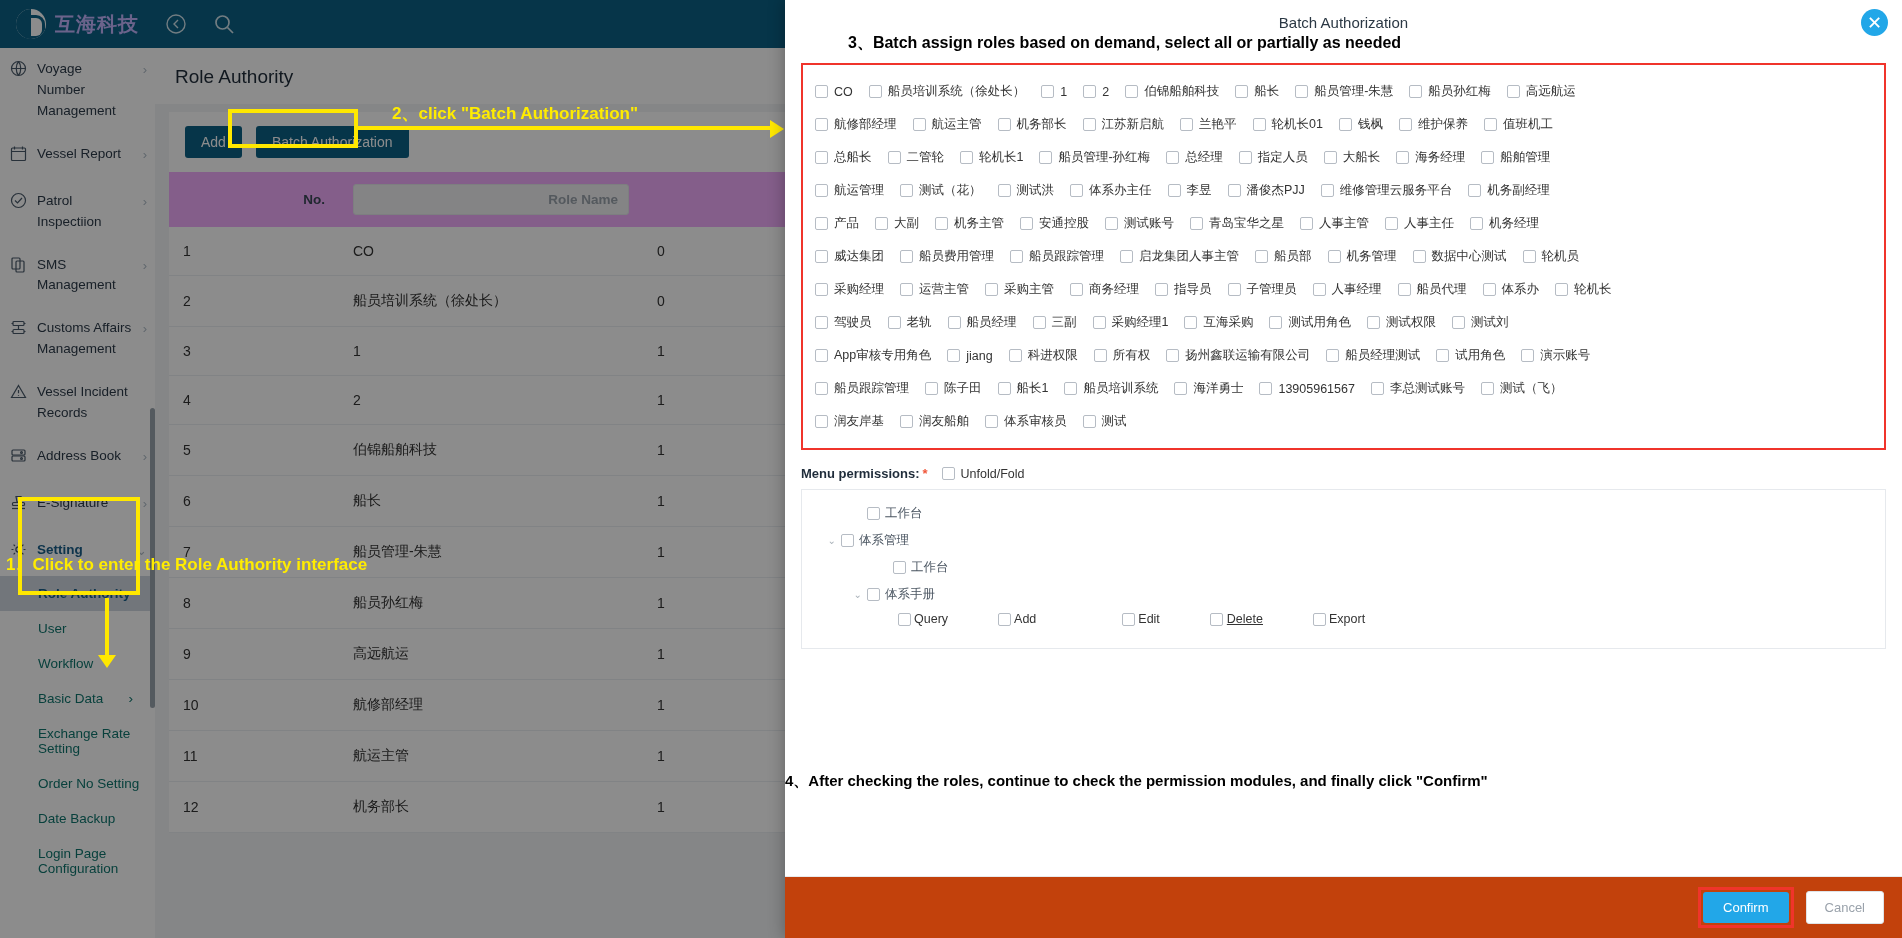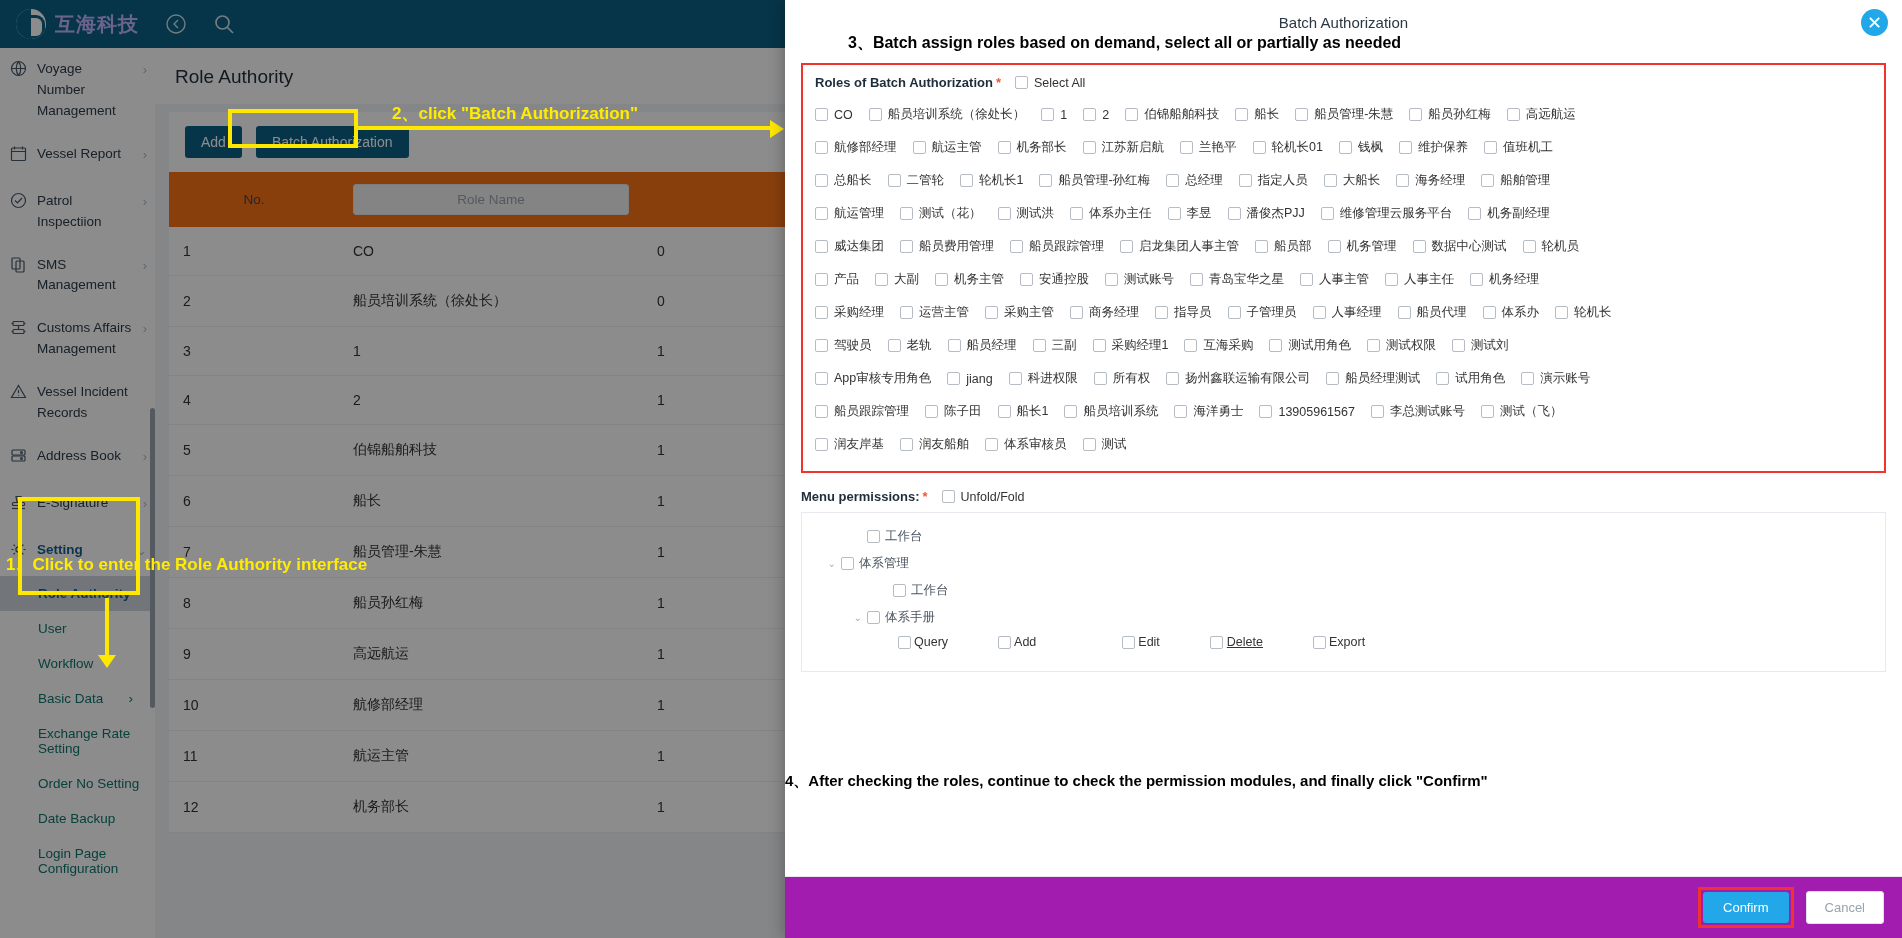--- a/index.html
+++ b/index.html
@@ -72,21 +72,21 @@
   .content { position: absolute; top: 48px; left: 155px; right: 0; bottom: 0; background: #f2f4f6; }
   .page-title { font-size: 19px; color: #1f2c3a; padding: 18px 0 16px 20px; background: #fff; }
   .panel { margin: 8px 14px 0 14px; background: #fff; padding: 14px 0 0 0; }
   .btn-row { display: flex; gap: 14px; padding: 0 16px 14px 16px; }
   .btn-primary {
     background: #0b6186; color: #fff; border: none; border-radius: 3px;
     padding: 8px 16px; font-size: 14px; font-family: inherit;
   }
   table.roles { width: 100%; border-collapse: collapse; font-size: 14px; }
   table.roles th {
-    background: #f97316; text-align: center; font-weight: normal; color: #3b4857;
+    background: #f0abfc; text-align: right; font-weight: bold; color: #3b4857;
     padding: 12px 14px; font-size: 13.5px;
   }
   table.roles td {
     padding: 16px 14px; color: #333; border-bottom: 1px solid #eceff2; font-size: 14px;
   }
   .col-no { width: 170px; }
   .col-name { width: 290px; }
   .search-box {
     background: #f0f1f3; border: 1px solid #e3e6ea; border-radius: 3px;
     padding: 7px 10px; color: #9aa2ab; font-size: 13.5px; width: 276px; display: inline-block;
@@ -138,21 +138,21 @@
   .tree {
     border: 1px solid #e6e9ed; padding: 10px 0 0 0; height: 160px; overflow: hidden;
   }
   .tnode { display: flex; align-items: center; gap: 5px; font-size: 12.5px; color: #4a5561; padding: 5px 0; text-align: right; }
   .tcaret { color: #a8b0b8; font-size: 10px; width: 12px; }
   .ops-row { display: flex; gap: 50px; padding-left: 96px; padding-top: 4px; }
 
   .modal-foot {
     flex: 0 0 62px; border-top: 1px solid #e8eaed;
     display: flex; align-items: center; justify-content: flex-end;
-    gap: 12px; padding-right: 18px; background: #a21caf;
+    gap: 12px; padding-right: 18px; background: #c2410c;
   }
   .btn-confirm {
     background: #22a7e8; color: #fff; border: none; border-radius: 3px;
     padding: 8px 20px; font-size: 13px; font-family: inherit;
   }
   .btn-confirm-wrap { border: 3px solid #f0342b; padding: 2px; }
   .btn-cancel {
     background: #fff; color: #9aa2ab; border: 1px solid #dfe3e7; border-radius: 3px;
     padding: 8px 18px; font-size: 13px; font-family: inherit;
   }
@@ -397,29 +397,20 @@
     <div class="modal-head">
       <span class="modal-title">Batch Authorization</span>
       <span class="modal-close">✕</span>
     </div>
 
     <div class="ann ann-red" style="left:63px; top:33px; font-size:16px;">3、Batch assign roles based on demand, select all or partially as needed</div>
 
     <div class="modal-body">
 
       <div class="roles-zone">
-        <div class="roles-head">
-          <span class="roles-label">
-            <span>Roles of Batch Authorization</span><span class="req">*</span>
-          </span>
-          <label class="cb">
-            <span class="cbx"></span>
-            <span>Select All</span>
-          </label>
-        </div>
         <div id="role-rows">
             <div class="cb-row">
               <label class="cb">
                 <span class="cbx"></span>
                 <span>CO</span>
               </label>
               <label class="cb">
                 <span class="cbx"></span>
                 <span>船员培训系统（徐处长）</span>
               </label>
@@ -558,20 +549,58 @@
                 <span>维修管理云服务平台</span>
               </label>
               <label class="cb">
                 <span class="cbx"></span>
                 <span>机务副经理</span>
               </label>
             </div>
             <div class="cb-row">
               <label class="cb">
                 <span class="cbx"></span>
+                <span>产品</span>
+              </label>
+              <label class="cb">
+                <span class="cbx"></span>
+                <span>大副</span>
+              </label>
+              <label class="cb">
+                <span class="cbx"></span>
+                <span>机务主管</span>
+              </label>
+              <label class="cb">
+                <span class="cbx"></span>
+                <span>安通控股</span>
+              </label>
+              <label class="cb">
+                <span class="cbx"></span>
+                <span>测试账号</span>
+              </label>
+              <label class="cb">
+                <span class="cbx"></span>
+                <span>青岛宝华之星</span>
+              </label>
+              <label class="cb">
+                <span class="cbx"></span>
+                <span>人事主管</span>
+              </label>
+              <label class="cb">
+                <span class="cbx"></span>
+                <span>人事主任</span>
+              </label>
+              <label class="cb">
+                <span class="cbx"></span>
+                <span>机务经理</span>
+              </label>
+            </div>
+            <div class="cb-row">
+              <label class="cb">
+                <span class="cbx"></span>
                 <span>威达集团</span>
               </label>
               <label class="cb">
                 <span class="cbx"></span>
                 <span>船员费用管理</span>
               </label>
               <label class="cb">
                 <span class="cbx"></span>
                 <span>船员跟踪管理</span>
               </label>
@@ -587,58 +616,20 @@
                 <span class="cbx"></span>
                 <span>机务管理</span>
               </label>
               <label class="cb">
                 <span class="cbx"></span>
                 <span>数据中心测试</span>
               </label>
               <label class="cb">
                 <span class="cbx"></span>
                 <span>轮机员</span>
-              </label>
-            </div>
-            <div class="cb-row">
-              <label class="cb">
-                <span class="cbx"></span>
-                <span>产品</span>
-              </label>
-              <label class="cb">
-                <span class="cbx"></span>
-                <span>大副</span>
-              </label>
-              <label class="cb">
-                <span class="cbx"></span>
-                <span>机务主管</span>
-              </label>
-              <label class="cb">
-                <span class="cbx"></span>
-                <span>安通控股</span>
-              </label>
-              <label class="cb">
-                <span class="cbx"></span>
-                <span>测试账号</span>
-              </label>
-              <label class="cb">
-                <span class="cbx"></span>
-                <span>青岛宝华之星</span>
-              </label>
-              <label class="cb">
-                <span class="cbx"></span>
-                <span>人事主管</span>
-              </label>
-              <label class="cb">
-                <span class="cbx"></span>
-                <span>人事主任</span>
-              </label>
-              <label class="cb">
-                <span class="cbx"></span>
-                <span>机务经理</span>
               </label>
             </div>
             <div class="cb-row">
               <label class="cb">
                 <span class="cbx"></span>
                 <span>采购经理</span>
               </label>
               <label class="cb">
                 <span class="cbx"></span>
                 <span>运营主管</span>

